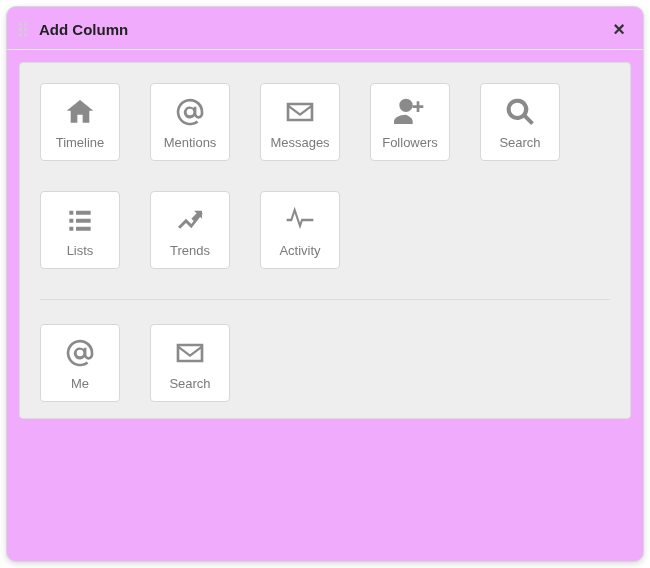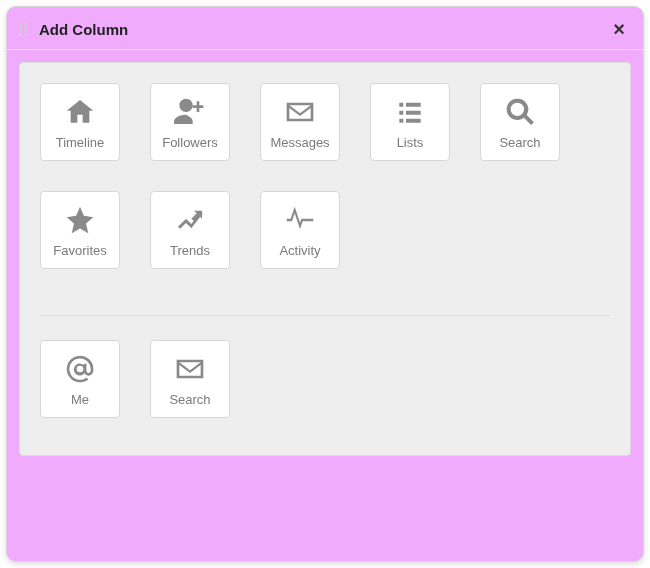--- a/index.html
+++ b/index.html
@@ -67,29 +67,29 @@
   }
   .modal-body {
     flex: 1;
     padding: 12px;
     overflow: auto;
   }
   .panel {
     background: #eeeeee;
     border: 1px solid #dcdcdc;
     border-radius: 4px;
-    padding: 20px 20px 37px 20px;
+    padding: 20px 20px 16px 20px;
   }
   .tile-group {
     display: flex;
     flex-wrap: wrap;
     gap: 30px 30px;
   }
   .tile-group + .tile-group {
-    margin-top: 46px;
+    margin-top: 30px;
     padding-top: 24px;
     border-top: 1px solid #dcdcdc;
   }
   .tile {
     width: 80px;
     height: 78px;
     background: #fff;
     border: 1px solid #d7d7d7;
     border-radius: 4px;
     display: flex;
@@ -146,66 +146,66 @@
         <div class="tile">
           <span class="icon">
             <svg viewBox="0 0 24 24">
                 <path d="M12 3 2 11h3v9h5v-6h4v6h5v-9h3z"></path>
               </svg>
           </span>
           <span class="label">Timeline</span>
         </div>
 
 
+        <div class="tile">
+          <span class="icon">
+            <svg viewBox="0 0 24 24">
+                <path d="M12 2a10 10 0 1 0 6.3 17.8l-1.3-1.5A8 8 0 1 1 20 12v1.2c0 1-.7 1.8-1.6 1.8-.9 0-1.6-.8-1.6-1.8V8h-2v1a4.5 4.5 0 1 0 .6 6.1A3.6 3.6 0 0 0 18.4 17c2 0 3.6-1.7 3.6-3.8V12A10 10 0 0 0 12 2zm0 7.5A2.5 2.5 0 1 1 9.5 12 2.5 2.5 0 0 1 12 9.5z"></path>
+              </svg>
+          </span>
+          <span class="label">Mentions</span>
+        </div>
+
+        <div class="tile">
+          <span class="icon">
+            <svg viewBox="0 0 24 24">
+                <path d="M2 5h20v14H2zM4 7l8 6 8-6v-.01H4zM4 9v8h16V9l-8 6z"></path>
+              </svg>
+          </span>
+          <span class="label">Messages</span>
+        </div>
 
         <div class="tile">
           <span class="icon">
             <svg viewBox="0 0 24 24">
                 <path d="M9 12a5 5 0 1 0-5-5 5 5 0 0 0 5 5zm0 2c-5 0-9 2.5-9 5v2h14v-2c0-1-.6-2-1.6-2.8A14 14 0 0 0 9 14zm10-7h3v2h-3v3h-2V9h-3V7h3V4h2z"></path>
               </svg>
           </span>
           <span class="label">Followers</span>
         </div>
 
         <div class="tile">
           <span class="icon">
             <svg viewBox="0 0 24 24">
-                <path d="M2 5h20v14H2zM4 7l8 6 8-6v-.01H4zM4 9v8h16V9l-8 6z"></path>
-              </svg>
-          </span>
-          <span class="label">Messages</span>
+                <path d="M10 2a8 8 0 1 0 4.9 14.3l5.4 5.4 2.1-2.1-5.4-5.4A8 8 0 0 0 10 2zm0 3a5 5 0 1 1-5 5 5 5 0 0 1 5-5z"></path>
+              </svg>
+          </span>
+          <span class="label">Search</span>
         </div>
 
         <div class="tile">
           <span class="icon">
             <svg viewBox="0 0 24 24">
                 <path d="M4 5h3v3H4zm5 0h11v3H9zM4 11h3v3H4zm5 0h11v3H9zM4 17h3v3H4zm5 0h11v3H9z"></path>
               </svg>
           </span>
           <span class="label">Lists</span>
         </div>
 
-        <div class="tile">
-          <span class="icon">
-            <svg viewBox="0 0 24 24">
-                <path d="M10 2a8 8 0 1 0 4.9 14.3l5.4 5.4 2.1-2.1-5.4-5.4A8 8 0 0 0 10 2zm0 3a5 5 0 1 1-5 5 5 5 0 0 1 5-5z"></path>
-              </svg>
-          </span>
-          <span class="label">Search</span>
-        </div>
-
-
-        <div class="tile">
-          <span class="icon">
-            <svg viewBox="0 0 24 24">
-                <path d="M12 2l2.9 6.9L22 10l-5.5 4.7L18.2 22 12 18.3 5.8 22l1.7-7.3L2 10l7.1-1.1z"></path>
-              </svg>
-          </span>
-          <span class="label">Favorites</span>
-        </div>
+
 
         <div class="tile">
           <span class="icon">
             <svg viewBox="0 0 24 24">
                 <path d="M3 17l6-6 4 4 7-9 1.6 1.2-8.6 11-4-4-4.4 4.4z M15 5h6v6l-2-2-4 4-2-2 4-4z"></path>
               </svg>
           </span>
           <span class="label">Trends</span>
         </div>
 

